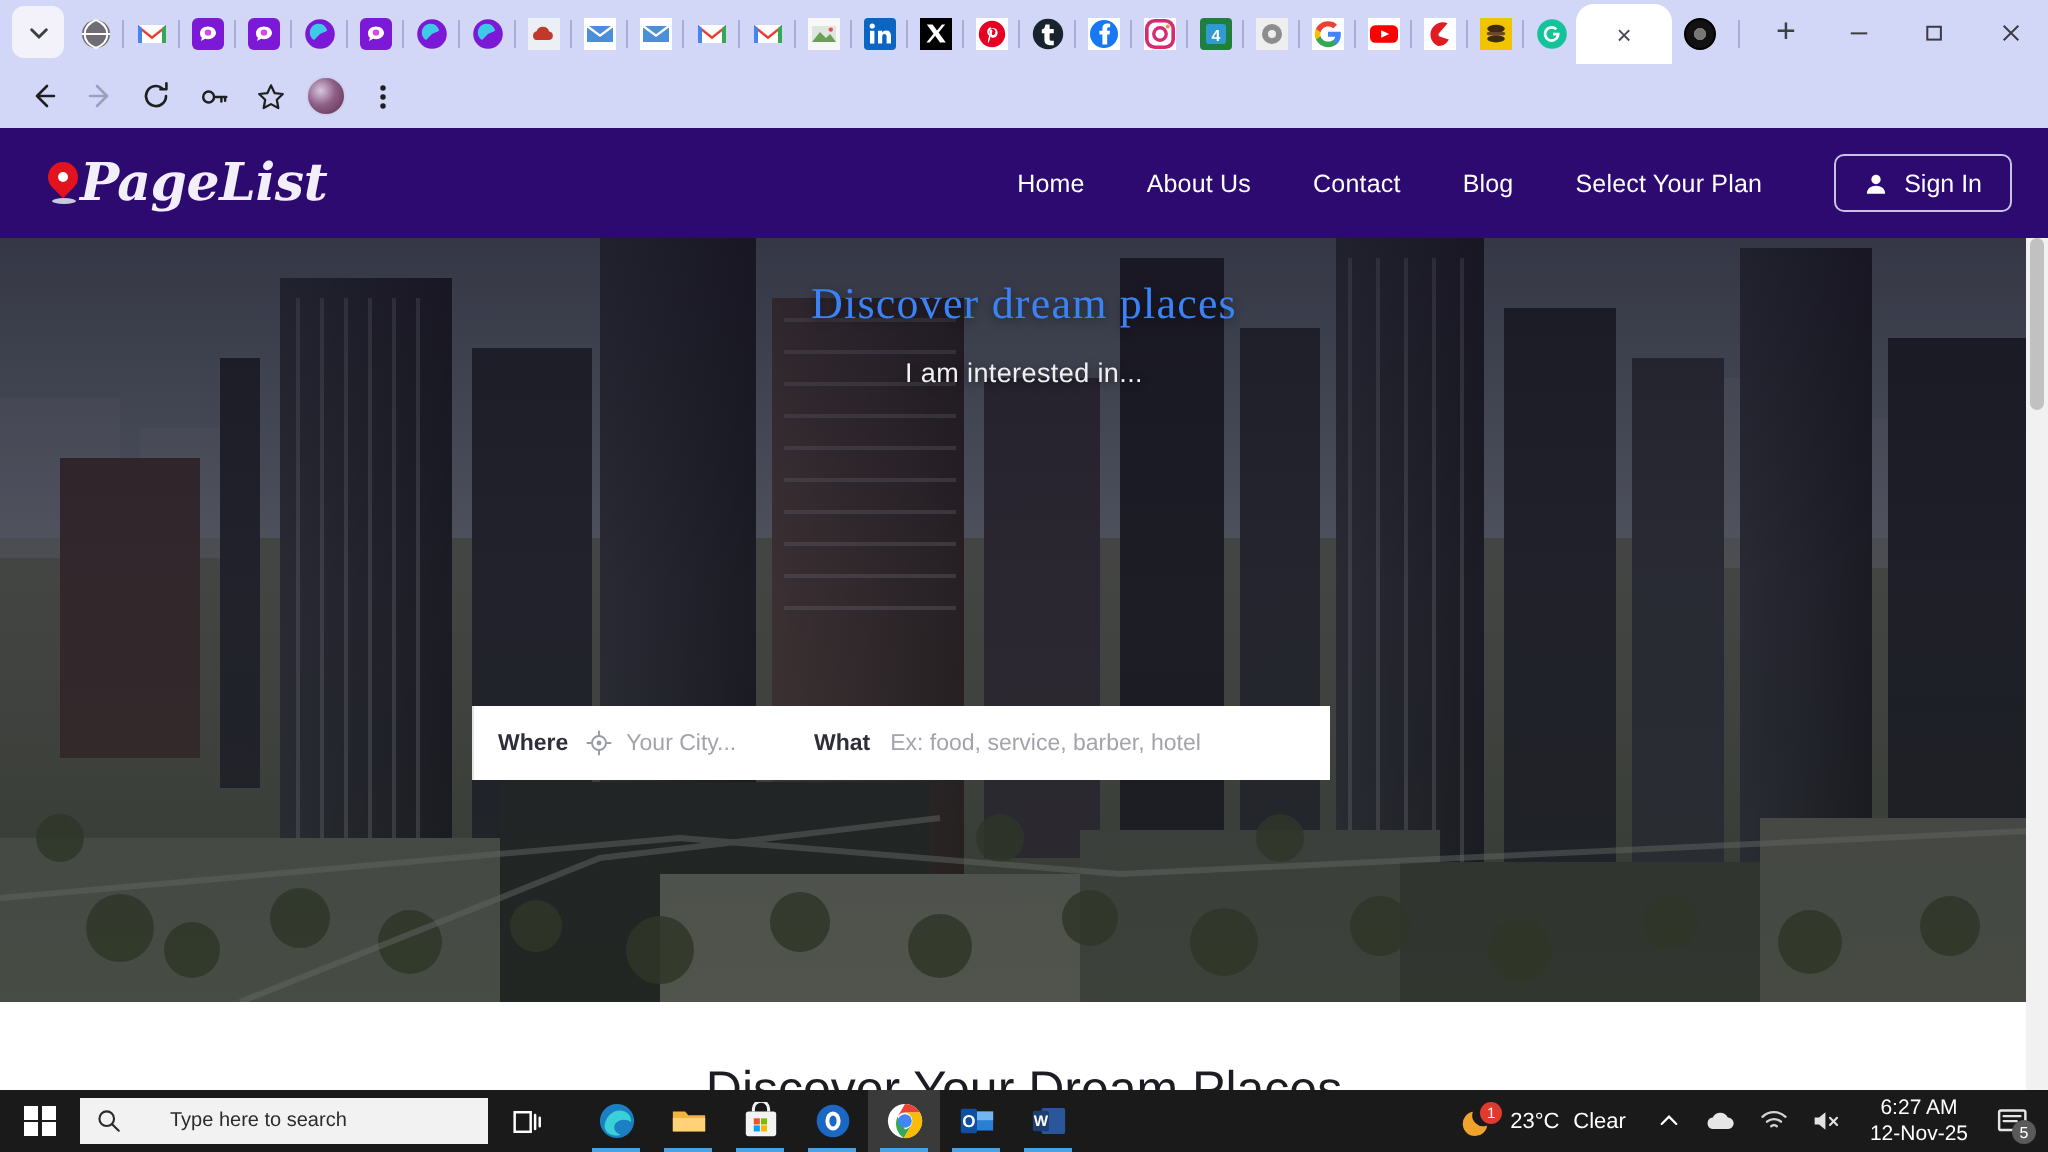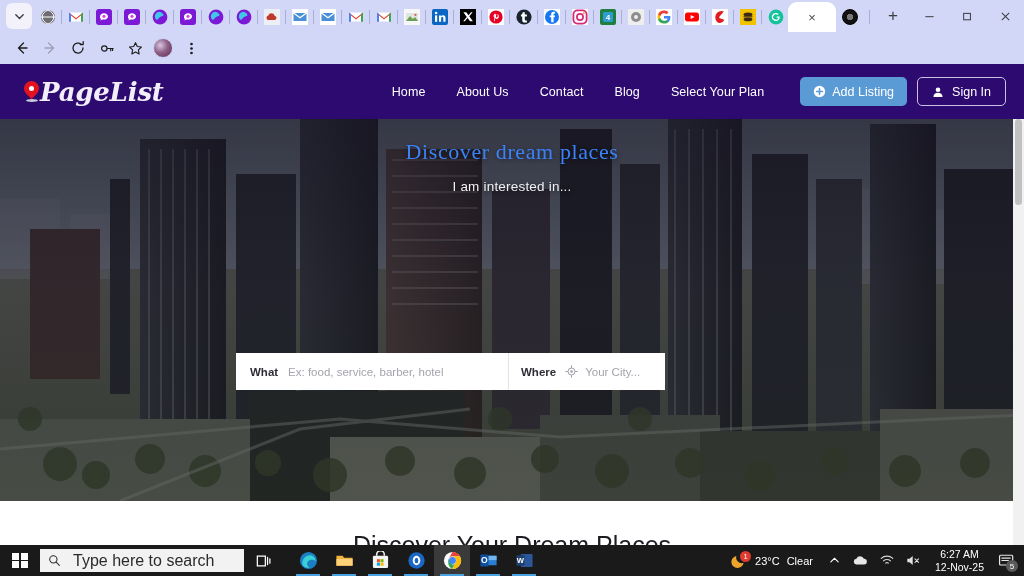--- a/index.html
+++ b/index.html
@@ -170,21 +170,21 @@
   }
   .start-btn { width: 40px; height: 31px; display: flex; align-items: center;
                justify-content: center; flex: none; cursor: pointer; }
   .win-logo { display: grid; grid-template-columns: 7px 7px; grid-template-rows: 7px 7px;
               gap: 1.5px; }
   .win-logo i { background: #ffffff; display: block; }
   .tb-search {
     width: 204px; height: 23px; background: #f2f2f2; display: flex; align-items: center;
     padding: 0 8px; flex: none; cursor: text;
   }
-  .tb-search .txt { font-size: 16px; color: #2b2b2b; margin-left: 12px; }
+  .tb-search .txt { font-size: 10px; color: #2b2b2b; margin-left: 24px; }
   .task-view { width: 40px; height: 31px; display: flex; align-items: center;
                justify-content: center; flex: none; cursor: pointer; }
   .tb-apps { display: flex; align-items: center; height: 31px; margin-left: 6px; }
   .tb-app {
     width: 36px; height: 31px; display: flex; align-items: center; justify-content: center;
     position: relative; cursor: pointer;
   }
   .tb-app.active { background: #3a3a3a; }
   .tb-app .underline {
     position: absolute; bottom: 0; left: 6px; right: 6px; height: 2px; background: #4aa3e0;
@@ -549,27 +549,20 @@
 
       <nav class="site-nav">
         <a>Home</a>
         <a>About Us</a>
         <a>Contact</a>
         <a>Blog</a>
         <a>Select Your Plan</a>
       </nav>
 
       <div class="header-actions">
-        <button class="btn-add">
-          <svg width="13" height="13" viewBox="0 0 16 16">
-            <circle cx="8" cy="8" r="7" fill="#fff"></circle>
-            <path d="M8 4.4 V11.6 M4.4 8 H11.6" stroke="#5b9bd5" stroke-width="1.9" stroke-linecap="round"></path>
-          </svg>
-          <span>Add Listing</span>
-        </button>
         <button class="btn-signin">
           <svg width="12" height="12" viewBox="0 0 16 16">
             <circle cx="8" cy="5" r="3.1" fill="#fff"></circle>
             <path d="M1.9 14.5 C1.9 10.9 4.6 9.1 8 9.1 C11.4 9.1 14.1 10.9 14.1 14.5 Z" fill="#fff"></path>
           </svg>
           <span>Sign In</span>
         </button>
       </div>
     </header>
 
@@ -686,34 +679,34 @@
         </g>
       </svg>
       <div class="hero-overlay"></div>
 
       <div class="hero-inner">
         <h1 class="hero-title">Discover dream places</h1>
         <div class="hero-sub">I am interested in...</div>
       </div>
 
       <div class="searchbar">
-        <div class="sb-field sb-what">
-          <span class="sb-label">What</span>
-          <input class="sb-input" value="" placeholder="Ex: food, service, barber, hotel" style="">
-        </div>
         <div class="sb-field sb-where">
           <span class="sb-label">Where</span>
           <span class="loc-icon">
             <svg width="13" height="13" viewBox="0 0 16 16">
               <circle cx="8" cy="8" r="4.3" fill="none" stroke="#9b9ba6" stroke-width="1.2"></circle>
               <circle cx="8" cy="8" r="1.5" fill="#9b9ba6"></circle>
               <path d="M8 0.9 V3 M8 13 V15.1 M0.9 8 H3 M13 8 H15.1" stroke="#9b9ba6" stroke-width="1.2" stroke-linecap="round"></path>
             </svg>
           </span>
           <input class="sb-input" value="" style="margin-left: 7px;" placeholder="Your City...">
+        </div>
+        <div class="sb-field sb-what">
+          <span class="sb-label">What</span>
+          <input class="sb-input" value="" placeholder="Ex: food, service, barber, hotel" style="">
         </div>
       </div>
     </section>
 
     <div class="below-fold">
       <div class="below-title">Discover Your Dream Places</div>
     </div>
 
     <div class="scrollbar">
       <div class="thumb"></div>

